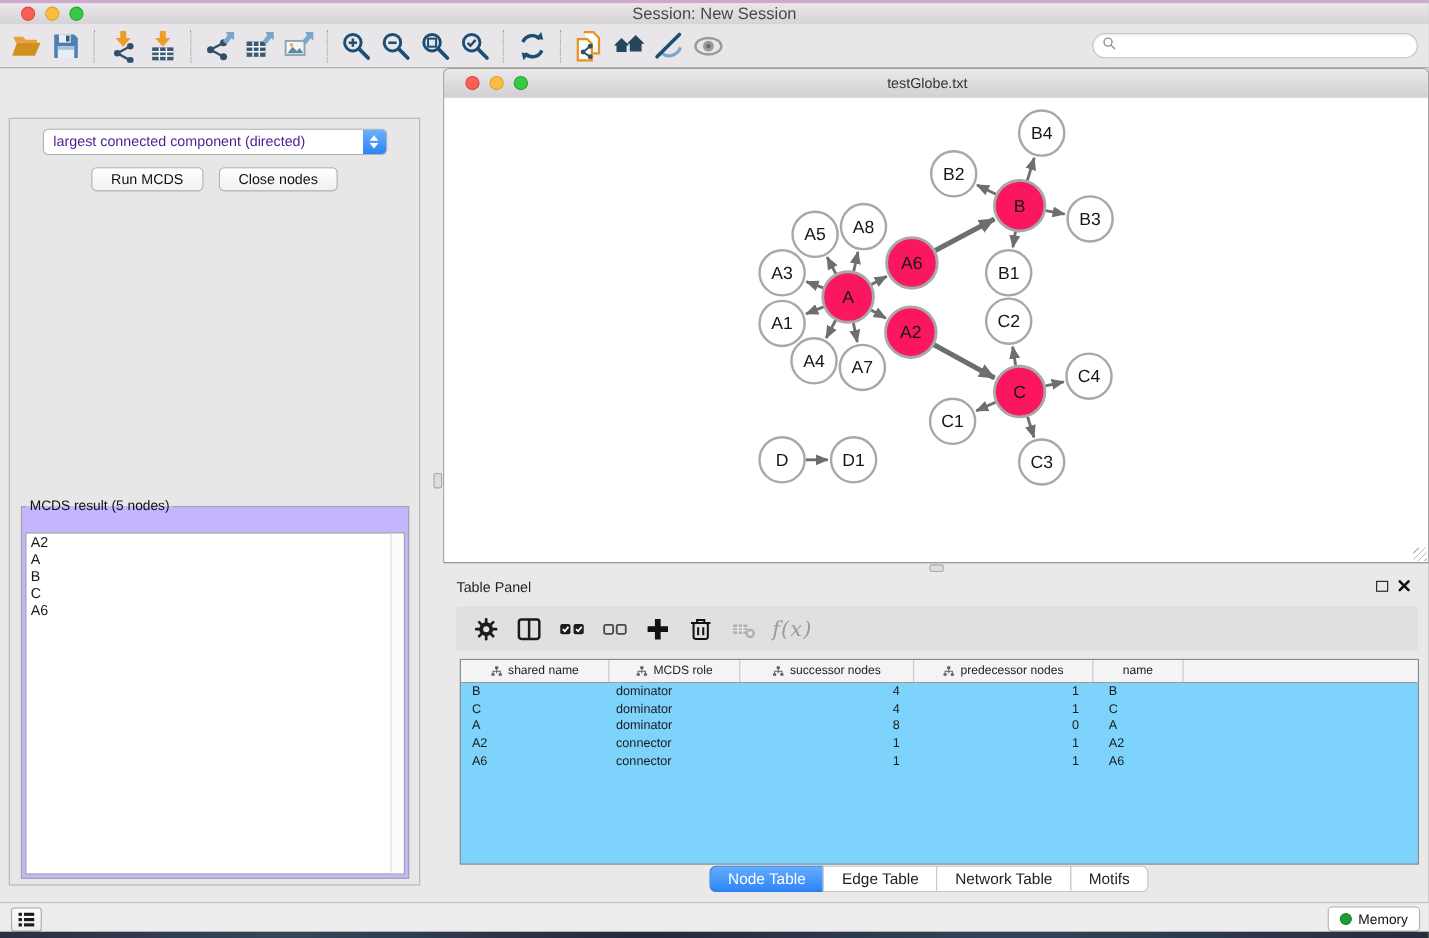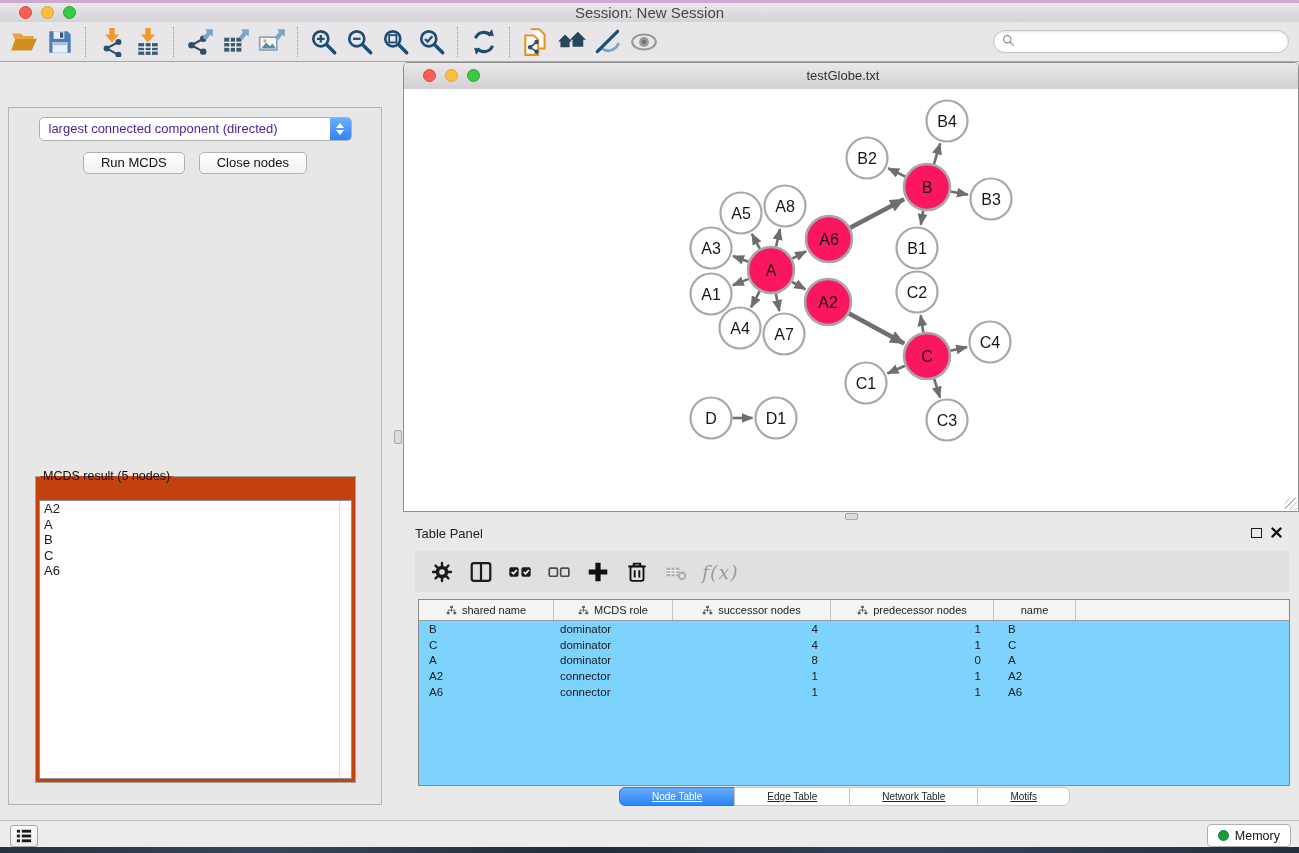--- a/index.html
+++ b/index.html
@@ -43,21 +43,21 @@
             line-height:22px;padding-left:9px;color:#4c1d95;}
   .dd-step{position:absolute;right:0px;top:0px;bottom:0px;width:21px;border-radius:0 4px 4px 0;
            background:linear-gradient(#6cb0fe,#2d83f6);display:flex;flex-direction:column;
            align-items:center;justify-content:center;gap:2px;}
   .dd-step .up{width:0;height:0;border-left:4px solid transparent;border-right:4px solid transparent;border-bottom:5px solid #fff;}
   .dd-step .dn{width:0;height:0;border-left:4px solid transparent;border-right:4px solid transparent;border-top:5px solid #fff;}
   .btn-row{display:flex;justify-content:center;gap:14px;margin-top:11px;}
   .mac-btn{padding:0 17px;height:22px;line-height:20px;font-size:13px;background:linear-gradient(#ffffff,#f0f0f0);
            border:1px solid #b3b3b3;border-radius:5px;color:#111;}
   .result-fs{position:absolute;left:10px;right:9px;top:345px;bottom:5px;border:1px solid #a2a2a2;
-             margin:16px;padding:2px;background:#c2410c;}
+             margin:0;padding:2px;background:#c4b5fd;}
   .result-fs legend{font-size:12.5px;padding:0 3px;margin-left:2px;color:#111;}
   .listbox{position:absolute;left:3px;right:3px;top:17px;bottom:3px;background:#fff;border:1px solid #8f8f8f;overflow:hidden;}
   .scroll-track{position:absolute;right:0;top:0;bottom:0;width:11px;background:#fbfbfb;border-left:1px solid #dddddd;}
   .list-item{font-size:13px;line-height:15.5px;padding-left:4px;}
   
   .net-win{position:absolute;left:403px;top:62px;right:0px;height:450px;border:1px solid #8f8f8f;
            box-sizing:border-box;background:#fff;border-radius:5px 5px 0 0;}
   .net-titlebar{position:relative;height:26px;background:linear-gradient(#ebe8eb,#d2cfd2);
                 border-bottom:1px solid #9a9a9a;border-radius:4px 4px 0 0;}
   .net-titlebar .lights{margin-left:19px;position:absolute;top:6px;left:0;}
@@ -79,21 +79,21 @@
   .fx-label{font-size:19px;font-style:italic;color:#9a9a9a;font-family:"DejaVu Serif",serif;letter-spacing:1px;}
   .grid{position:absolute;left:28px;right:9px;top:79px;height:187px;border:1px solid #8a8a8a;
         background:#7dd3fc;box-sizing:border-box;overflow:hidden;}
   .grid-head{display:flex;height:21px;background:#f4f4f4;border-bottom:1px solid #9a9a9a;box-sizing:border-box;}
   .gh-cell{display:flex;align-items:center;justify-content:center;gap:5px;font-size:11px;color:#222;
            border-right:1px solid #c6c6c6;box-sizing:border-box;height:100%;}
   .gh-fill{flex:1;border-right:none;}
   .grid-row{display:flex;height:15.8px;align-items:center;}
   .g-cell{font-size:11.5px;box-sizing:border-box;white-space:nowrap;overflow:hidden;}
   .bottom-tabs{position:absolute;left:0;right:0;top:267px;display:flex;justify-content:center;}
-  .btab{padding:3px 32px;font-size:10px;background:#fff;border:1px solid #c6c6c6;margin-left:-1px;color:#222;text-decoration:underline;}
+  .btab{padding:3px 16px;font-size:14px;background:#fff;border:1px solid #c6c6c6;margin-left:-1px;color:#222;}
   .btab:first-child{border-radius:6px 0 0 6px;margin-left:0;}
   .btab:last-child{border-radius:0 6px 6px 0;}
   .btab.sel{background:linear-gradient(#64acfe,#2e85f8);border-color:#2d79e0;color:#fff;}
   
   .statusbar{position:absolute;left:0;right:0;top:820px;height:27px;background:#ececec;border-top:1px solid #bdbdbd;box-sizing:border-box;}
   .status-list-btn{position:absolute;left:10px;top:4px;width:26px;height:20px;background:linear-gradient(#fdfdfd,#ededed);
                    border:1px solid #a8a8a8;border-radius:3px;display:flex;align-items:center;justify-content:center;}
   .memory-btn{position:absolute;right:8px;top:3px;height:21px;background:#fff;border:1px solid #b0b0b0;border-radius:4px;
               display:flex;align-items:center;gap:6px;padding:0 10px;font-size:12.5px;color:#111;}
   .mem-dot{width:11px;height:11px;border-radius:50%;background:#1f9b37;border:1px solid #15802a;box-sizing:border-box;}

